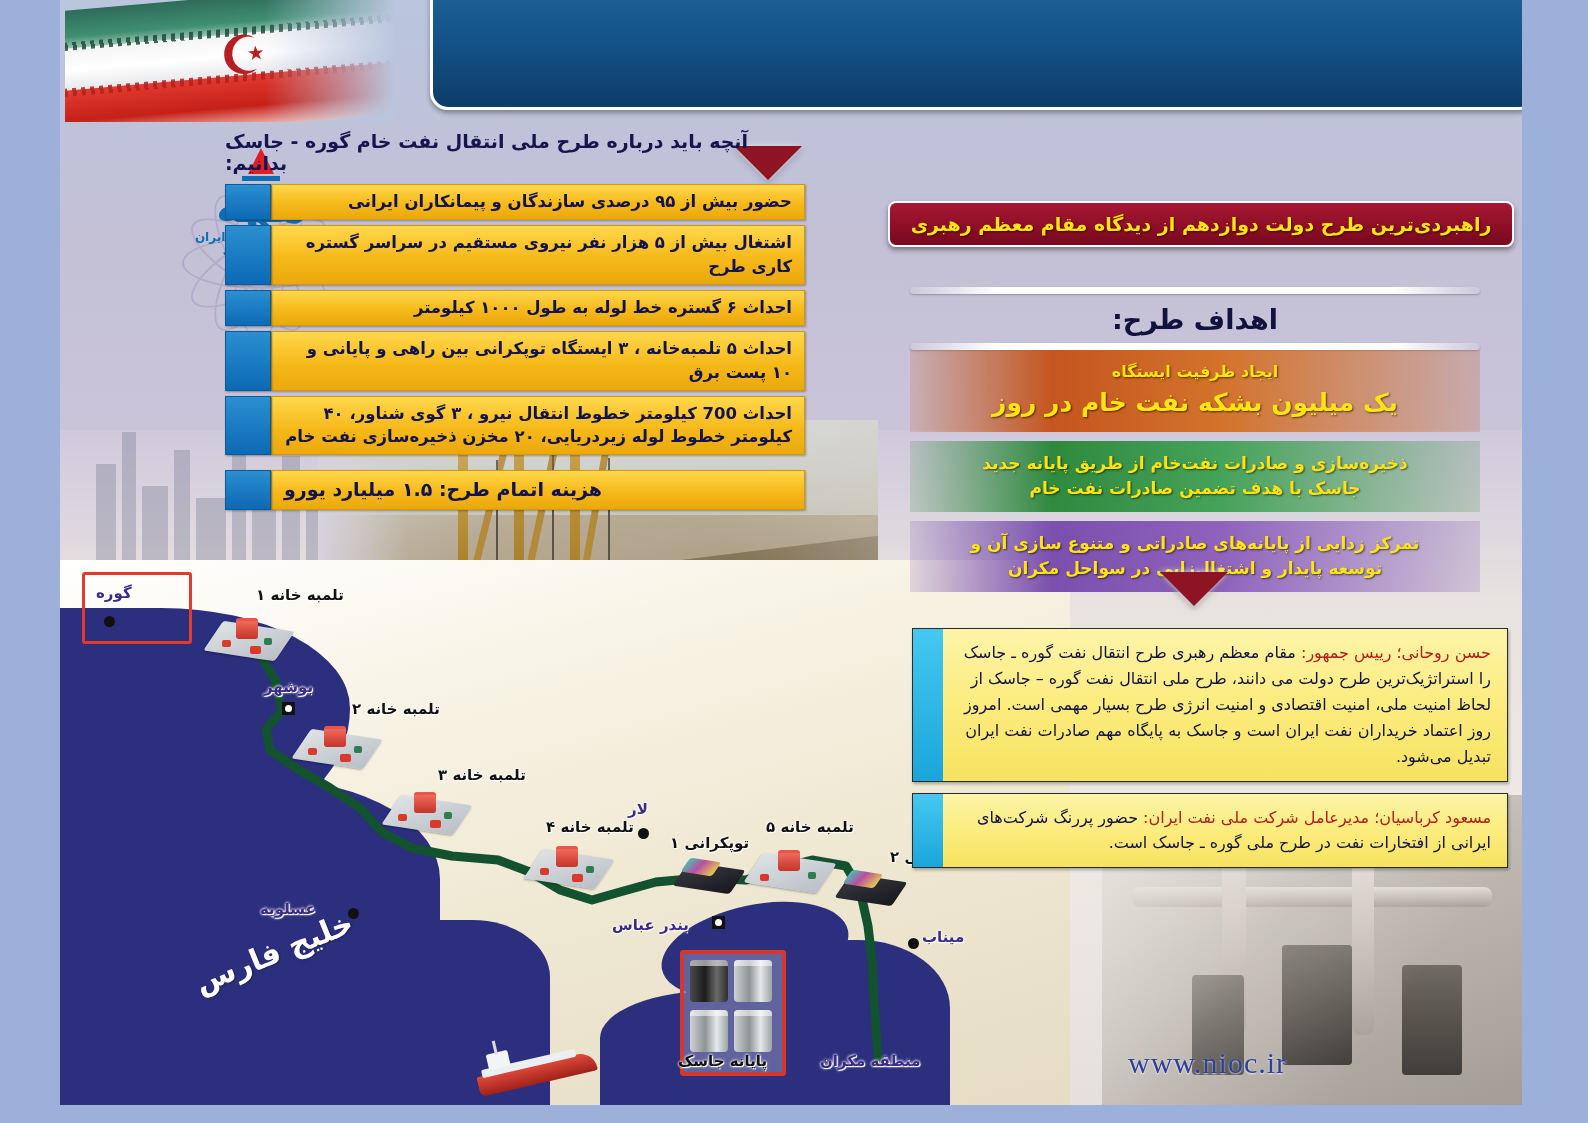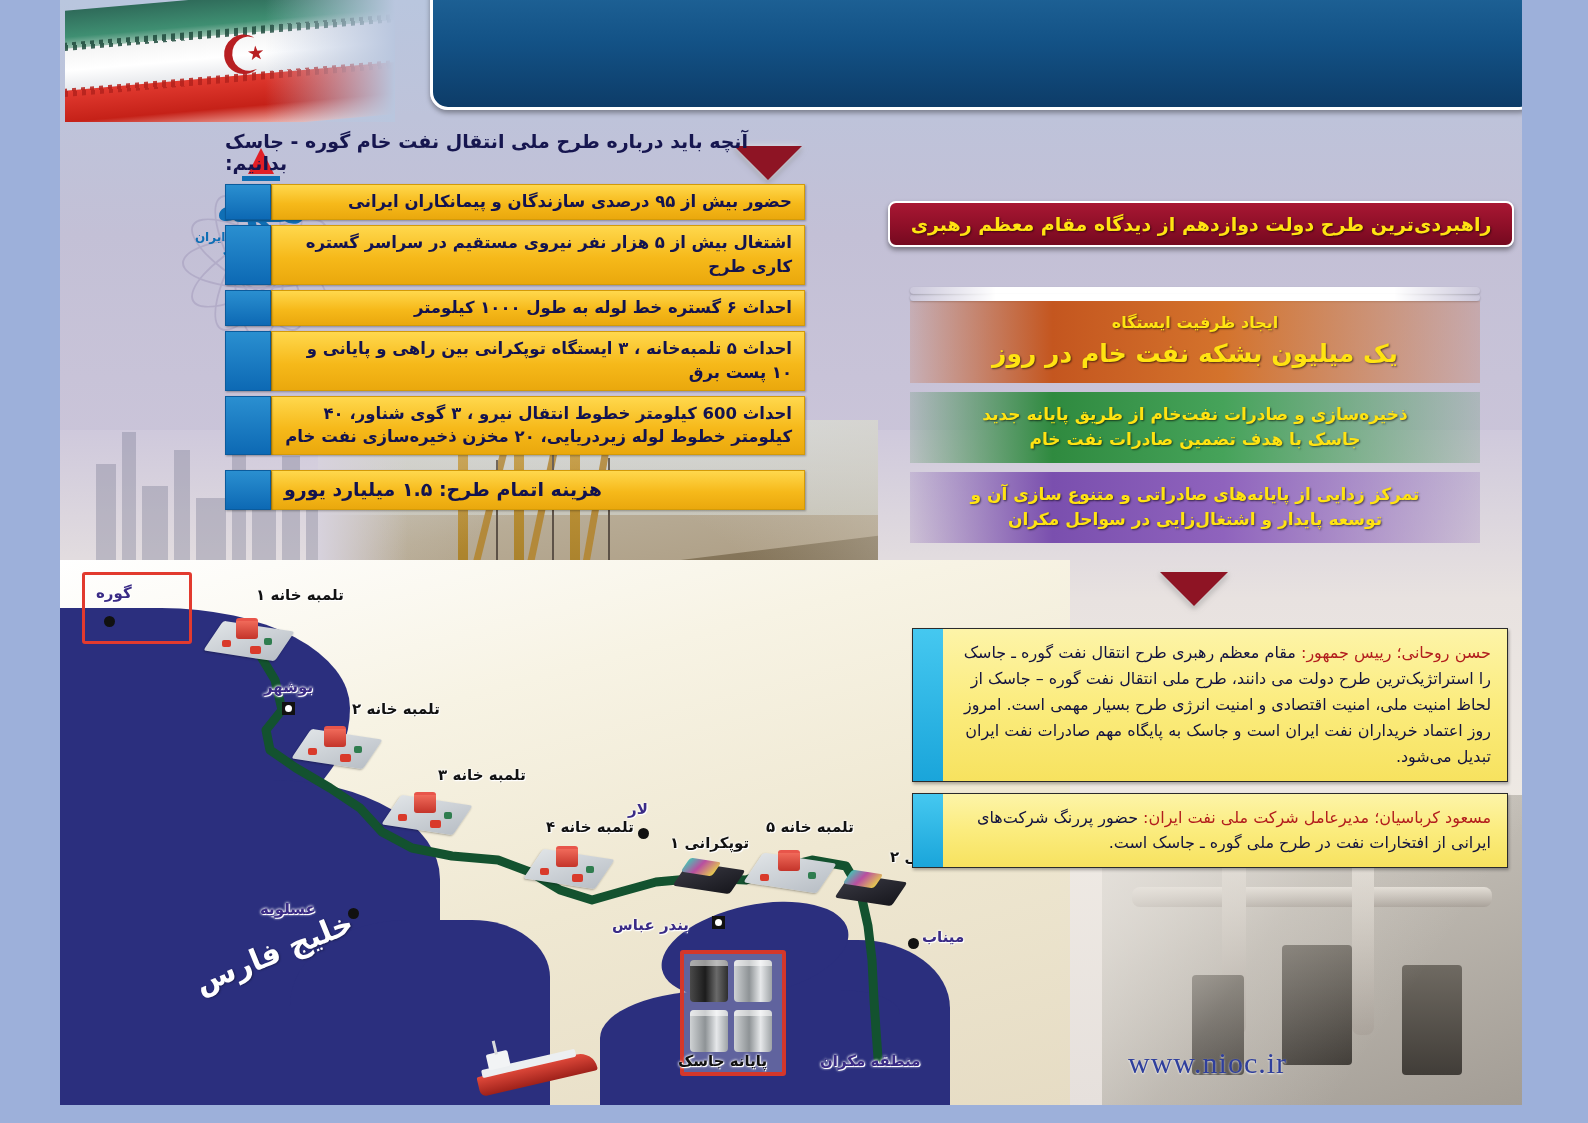--- a/index.html
+++ b/index.html
@@ -439,34 +439,35 @@
     </div>
     <div class="bullet">
       <div class="chip"></div>
       <div class="barwrap">
             <span>احداث ۵ تلمبه‌خانه ، ۳ ایستگاه توپکرانی بین راهی و پایانی و ۱۰ پست برق</span>
           </div>
     </div>
     <div class="bullet">
       <div class="chip"></div>
       <div class="barwrap">
-            <span>احداث 600 کیلومتر خطوط انتقال نیرو ، ۳ گوی شناور، ۴۰ کیلومتر خطوط لوله زیردریایی، ۲۰ مخزن ذخیره‌سازی نفت خام</span>
+            <span>احداث 700 کیلومتر خطوط انتقال نیرو ، ۳ گوی شناور، ۴۰ کیلومتر خطوط لوله زیردریایی، ۲۰ مخزن ذخیره‌سازی نفت خام</span>
           </div>
     </div>
 
     <div class="bullet cost-row">
       <div class="chip"></div>
       <div class="barwrap">
             <span>هزینه اتمام طرح: ۱.۵ میلیارد یورو</span>
           </div>
     </div>
   </div>
 
   <div class="goals">
     <div class="rule"></div>
+    <div class="goals-title">اهداف طرح:</div>
     <div class="rule"></div>
 
     <div class="goal-band gb1">
       <span class="sm">ایجاد ظرفیت ایستگاه</span>
       <span class="lg">یک میلیون بشکه نفت خام در روز</span>
     </div>
     <div class="goal-band gb2">
       <span>ذخیره‌سازی و صادرات نفت‌خام از طریق پایانه جدید</span>
       <span>جاسک با هدف تضمین صادرات نفت خام</span>
     </div>

